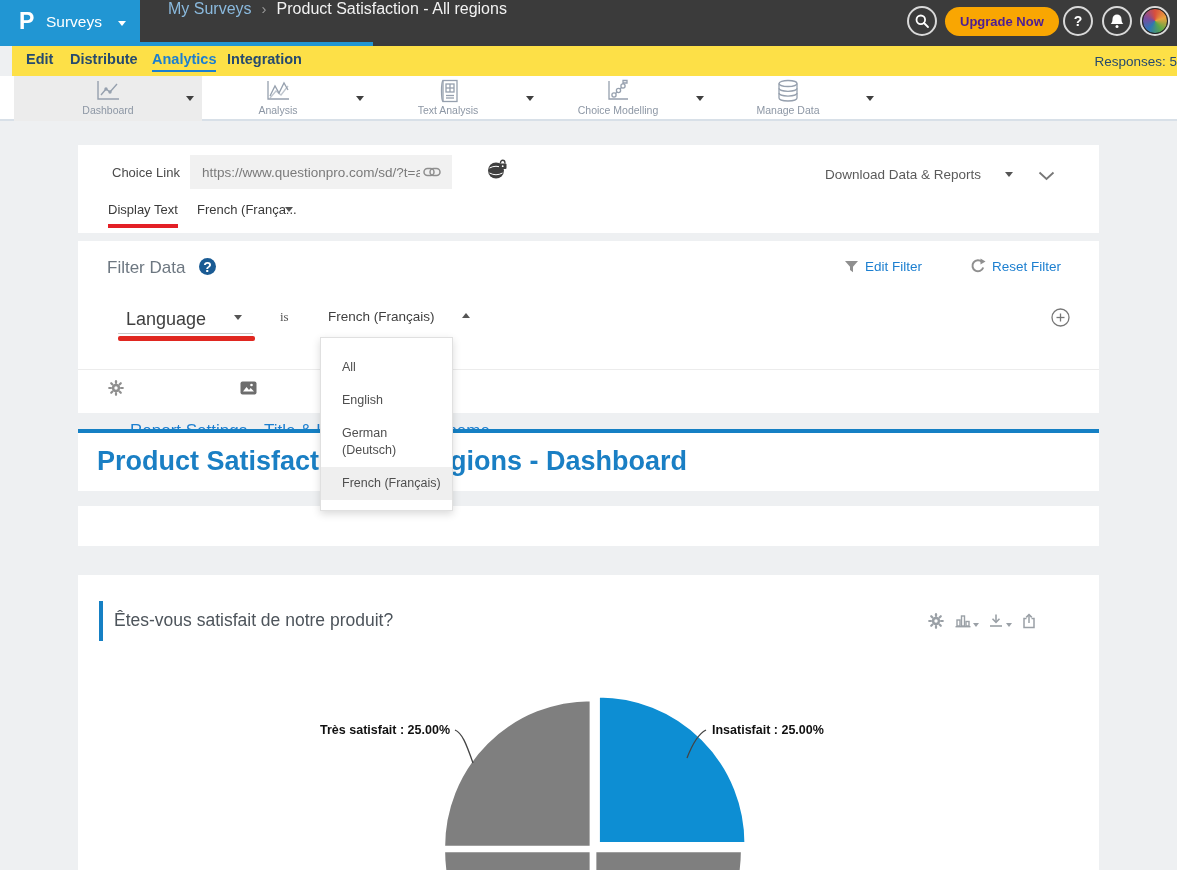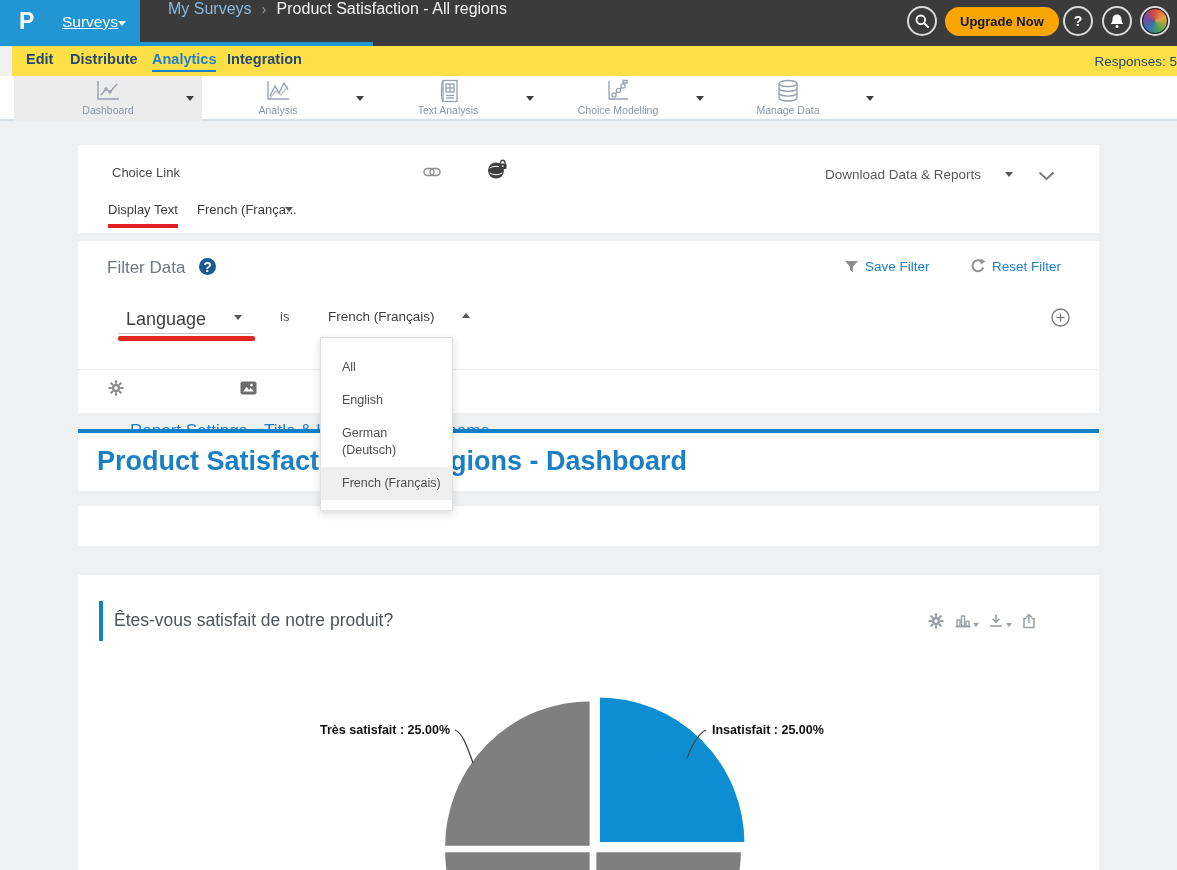--- a/index.html
+++ b/index.html
@@ -3,30 +3,30 @@
 <meta charset="utf-8">
 <style>
   * { margin:0; padding:0; box-sizing:border-box; }
   html,body { width:1177px; height:870px; overflow:hidden; }
   body { font-family:"Liberation Sans", sans-serif; background:#eef0f2; position:relative; }
 
   
   .topbar { position:absolute; left:0; top:0; width:1177px; height:46px; background:#3b3b3b; z-index:10; }
   .logo-block { position:absolute; left:0; top:0; width:140px; height:46px; background:#2196d3; cursor:pointer; }
   .logo-p { position:absolute; left:19px; top:8px; color:#fff; font-size:23px; font-weight:700; }
-  .logo-name { position:absolute; left:62px; top:13px; color:#fff; font-size:15.5px;text-decoration:underline; }
+  .logo-name { position:absolute; left:46px; top:13px; color:#fff; font-size:15.5px; }
   .blue-strip { position:absolute; left:140px; top:42px; width:233px; height:4px; background:#2196d3; }
   .crumb { position:absolute; left:168px; top:0; height:42px; display:flex; gap:10px; }
   .crumb-parent { color:#8ab9dd; font-size:16px; cursor:pointer; }
   .crumb-sep { color:#9a9a9a; font-size:15px; }
   .crumb-cur { color:#f2f2f2; font-size:16px; }
   .circle-btn { position:absolute; top:6px; width:30px; height:30px; border:2px solid #d9d9d9; border-radius:50%;
                 display:flex; align-items:center; justify-content:center; cursor:pointer; color:#fff; }
   .upgrade { position:absolute; left:945px; top:7px; height:29px; padding:0 15px; background:#f9a602; border:none;
-             border-radius:15px; color:#0f172a; font-weight:700; font-size:13px; font-family:"Liberation Sans",sans-serif; cursor:pointer; }
+             border-radius:15px; color:#4c1d95; font-weight:700; font-size:13px; font-family:"Liberation Sans",sans-serif; cursor:pointer; }
   .help-glyph { font-size:14px; font-weight:700; color:#fff; }
   .avatar-img { width:26px; height:26px; border-radius:50%;
       background:conic-gradient(#d94f3c,#e8a13c,#5aa847,#2e77b5,#7a4b9e,#d94f3c); border:1px solid #222; }
 
   
   .navtabs { position:absolute; left:12px; top:46px; width:1177px; height:42px; background:#fde047; border-bottom:1px solid #e6e6e6; z-index:9; }
   .ntab { position:absolute; top:5px; font-size:14.5px; font-weight:600; color:#264a6e; cursor:pointer; padding-bottom:3px; }
   .ntab.active { color:#1c7fd0; border-bottom:2px solid #1c7fd0; }
   .responses { position:absolute; right:12px; top:8px; font-size:13.5px; color:#264a6e; cursor:pointer; }
 
@@ -68,21 +68,21 @@
             color:#fff; font-size:11px; font-weight:700; display:flex; align-items:center; justify-content:center; cursor:pointer; }
   .f-help .help-glyph { color:#fff; }
   .f-save-icon { position:absolute; left:766px; top:19px; cursor:pointer; }
   .f-save { position:absolute; left:787px; top:18px; font-size:13.5px; color:#1c7fd0; cursor:pointer; }
   .f-reset-icon { position:absolute; left:892px; top:17px; cursor:pointer; }
   .f-reset { position:absolute; left:914px; top:18px; font-size:13.5px; color:#1c7fd0; cursor:pointer; }
   .f-field { position:absolute; left:48px; top:68px; font-size:18px; color:#3f3f3f; cursor:pointer; }
   .f-field-caret { position:absolute; left:156px; top:74px; }
   .f-field-line { position:absolute; left:40px; top:92px; width:135px; height:1px; background:#c9c9c9; }
   .f-field-red { position:absolute; left:40px; top:95px; width:137px; height:5px; background:#e02720; border-radius:2px; }
-  .f-op { position:absolute; left:202px; top:68px; font-size:13px; color:#555; }
+  .f-op { position:absolute; left:202px; top:68px; font-size:13px; color:#555;font-family:Liberation Serif, serif; }
   .f-value { position:absolute; left:250px; top:68px; font-size:13.5px; color:#3f3f3f; cursor:pointer; }
   .f-value-caret { position:absolute; left:384px; top:72px; }
   .f-plus { position:absolute; left:973px; top:67px; cursor:pointer; }
   .f-divider { position:absolute; left:0; top:128px; width:100%; height:1px; background:#ececec; }
   .f-link { position:absolute; top:140px; font-size:17px; color:#1c7fd0; cursor:pointer;margin-top:40px; }
   .f-link-icon { position:absolute; top:139px; cursor:pointer; }
 
   
   .page-title { position:absolute; left:19px; top:13px; font-size:27px; font-weight:700; color:#1a7fc4; }
 
@@ -210,20 +210,21 @@
         <path d="M4 14.1 c0 1.7 4 3 9 3 s9-1.3 9-3"></path>
       </svg>
     </div>
     <div class="tool-label">Manage Data</div>
     <span class="cd tool-caret"></span>
   </div>
 </div>
 
 <section class="card card1">
   <span class="rl-label">Choice Link</span>
+  <input class="rl-input" readonly="" value="https://www.questionpro.com/sd/?t=a" style="">
   <span class="rl-chain">
     <svg width="18" height="16" viewBox="0 0 18 16" fill="none" stroke="#8f8f8f" stroke-width="1.5">
       <rect x="1" y="4.5" width="10" height="7" rx="3.5"></rect>
         <rect x="7" y="4.5" width="10" height="7" rx="3.5"></rect>
     </svg>
   </span>
   <span class="rl-globe">
     <svg width="23" height="21" viewBox="0 0 23 21">
       <circle cx="10" cy="11.5" r="8" fill="#3f3f3f"></circle>
       <path d="M3.5 9 Q10 5.5 16.5 9 M3.5 14 Q10 17.5 16.5 14" stroke="#fff" stroke-width="1" fill="none"></path>
@@ -248,21 +249,21 @@
 <section class="card card2">
   <span class="f-heading">Filter Data</span>
   <span class="f-help">
     <span class="help-glyph">?</span>
   </span>
   <span class="f-save-icon">
     <svg width="15" height="14" viewBox="0 0 15 14">
         <path d="M1 1 h13 l-5 5.8 v5.4 l-3 -2.2 V6.8 Z" fill="#8f8f8f"></path>
       </svg>
   </span>
-  <span class="f-save">Save Filter</span>
+  <span class="f-save">Edit Filter</span>
   <span class="f-reset-icon">
     <svg width="16" height="16" viewBox="0 0 16 16" fill="none">
       <path d="M13.2 9.5 A5.5 5.5 0 1 1 12 4" stroke="#8f8f8f" stroke-width="2"></path>
       <polygon points="10.5,0.5 15.5,3.5 10.5,6.5" fill="#8f8f8f"></polygon>
     </svg>
   </span>
   <span class="f-reset">Reset Filter</span>
 
   <span class="f-field">Language</span>
   <span class="cd f-field-caret" style="border-top-color:#555"></span>

